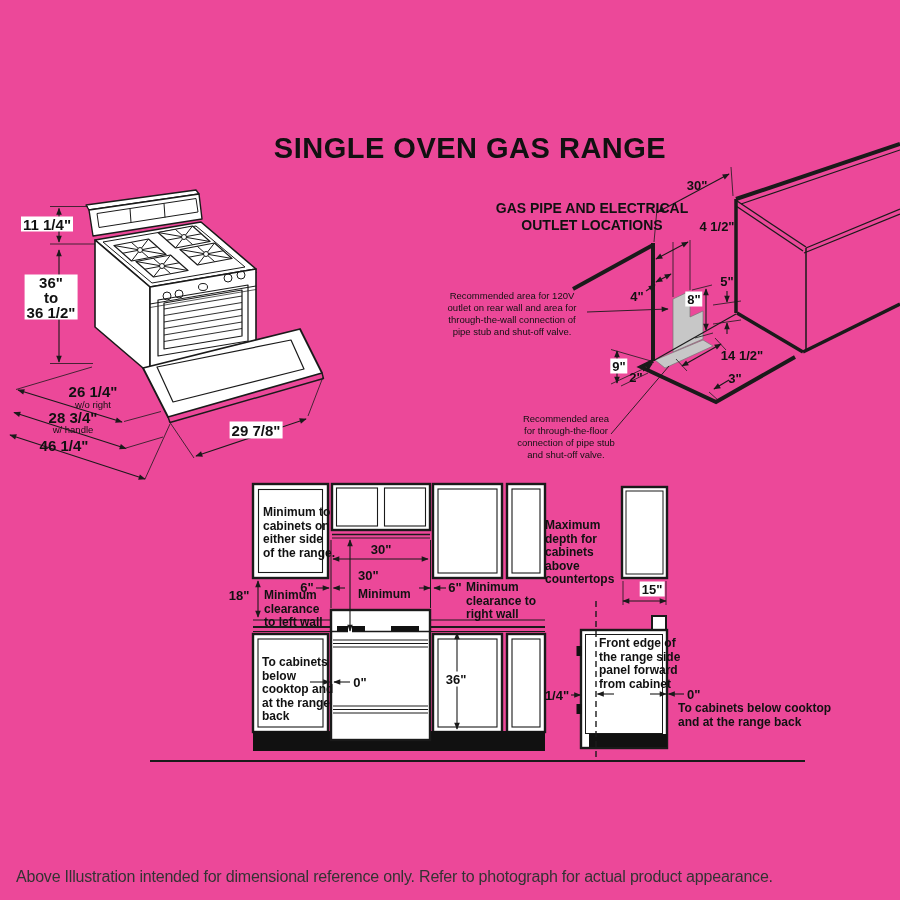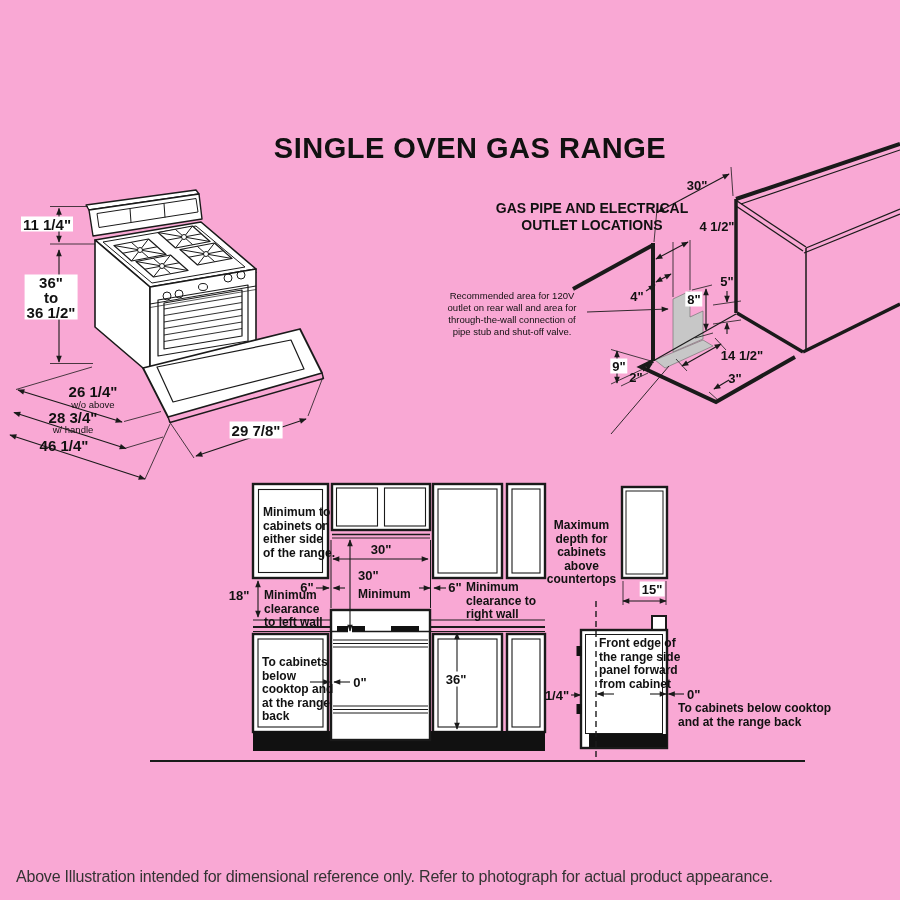--- a/index.html
+++ b/index.html
@@ -1,30 +1,30 @@
 <!DOCTYPE html>
 <html><head>
 <meta charset="utf-8">
 <style>
   html,body{margin:0;padding:0;background:#fff;}
-  #page{position:relative;width:900px;height:900px;background:#f9a8d4;overflow:hidden;
+  #page{position:relative;width:900px;height:900px;background:#ec4899;overflow:hidden;
         font-family:"Liberation Sans","DejaVu Sans",sans-serif;color:#111;}
   #art{position:absolute;left:0;top:0;z-index:1;}
   .lbl{position:absolute;z-index:2;color:#111;}
   .ctr{transform:translate(-50%,-50%);text-align:center;}
   .dim{font-weight:bold;font-size:13px;white-space:pre;}
   .dim15{font-weight:bold;font-size:15px;white-space:pre;}
   .wbg{background:#fff;padding:0 2px;}
   .note{font-size:12px;line-height:13.5px;white-space:pre-line;font-weight:bold;}
   .noteS{font-size:9.5px;line-height:12px;white-space:pre-line;}
   .small9{font-size:9.5px;white-space:pre;}
   .title{font-size:29px;font-weight:bold;letter-spacing:.5px;white-space:pre;transform:translateX(-50%);}
   .heading{font-size:14px;font-weight:bold;line-height:17px;white-space:pre-line;text-align:center;transform:translateX(-50%);margin-left:40px;}
   .footer{font-size:16px;letter-spacing:-.2px;color:#333;white-space:pre;}
-  .rt{text-align:center;}
+  .rt{text-align:left;}
   .ml{line-height:1.0;}
 </style>
 </head>
 <body>
 
 <div id="page">
 
 <svg id="art" width="900" height="900" viewBox="0 0 900 900">
   <defs>
     <marker id="ah" viewBox="0 0 10 10" refX="9" refY="5" markerWidth="9" markerHeight="7" orient="auto-start-reverse" markerUnits="userSpaceOnUse">
@@ -242,32 +242,36 @@
   </g>
 </svg>
 
 <div class="lbl title" style="left:470px;top:132px;">SINGLE OVEN GAS RANGE</div>
 
 <div class="lbl dim15 ctr wbg ml" style="left:47px;top:224px;">11 1/4"</div>
 <div class="lbl dim15 ctr wbg ml" style="left:51px;top:297px;white-space:pre-line;">36"
 to
 36 1/2"</div>
 <div class="lbl dim15 ctr" style="left:93px;top:391px;">26 1/4"</div>
-<div class="lbl small9 ctr" style="left:93px;top:404px;">w/o above</div>
+<div class="lbl small9 ctr" style="left:93px;top:404px;">w/o right</div>
 <div class="lbl dim15 ctr" style="left:73px;top:417px;">28 3/4"</div>
 <div class="lbl small9 ctr" style="left:73px;top:429px;">w/ handle</div>
 <div class="lbl dim15 ctr" style="left:64px;top:445px;">46 1/4"</div>
 <div class="lbl dim15 ctr wbg" style="left:256px;top:430px;">29 7/8"</div>
 
 <div class="lbl heading" style="left:552px;top:200px;">GAS PIPE AND ELECTRICAL
 OUTLET LOCATIONS</div>
 <div class="lbl noteS ctr" style="left:512px;top:314px;width:160px;">Recommended area for 120V
 outlet on rear wall and area for
 through-the-wall connection of
 pipe stub and shut-off valve.</div>
+<div class="lbl noteS ctr" style="left:566px;top:437px;width:130px;">Recommended area
+for through-the-floor
+connection of pipe stub
+and shut-off valve.</div>
 <div class="lbl dim ctr" style="left:697px;top:185px;">30"</div>
 <div class="lbl dim ctr" style="left:717px;top:226px;">4 1/2"</div>
 <div class="lbl dim ctr" style="left:727px;top:281px;">5"</div>
 <div class="lbl dim ctr" style="left:637px;top:296px;">4"</div>
 <div class="lbl dim ctr wbg" style="left:694px;top:299px;">8"</div>
 <div class="lbl dim ctr wbg" style="left:619px;top:366px;">9"</div>
 <div class="lbl dim ctr" style="left:636px;top:377px;">2"</div>
 <div class="lbl dim ctr" style="left:742px;top:355px;">14 1/2"</div>
 <div class="lbl dim ctr" style="left:735px;top:378px;">3"</div>
 

